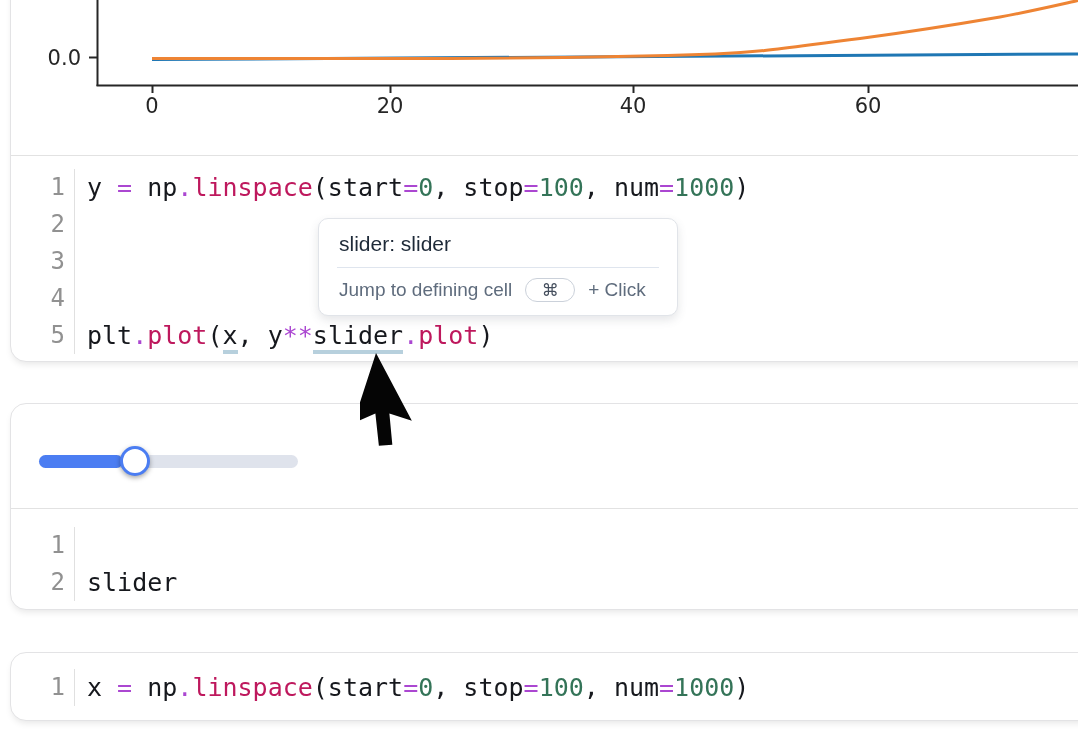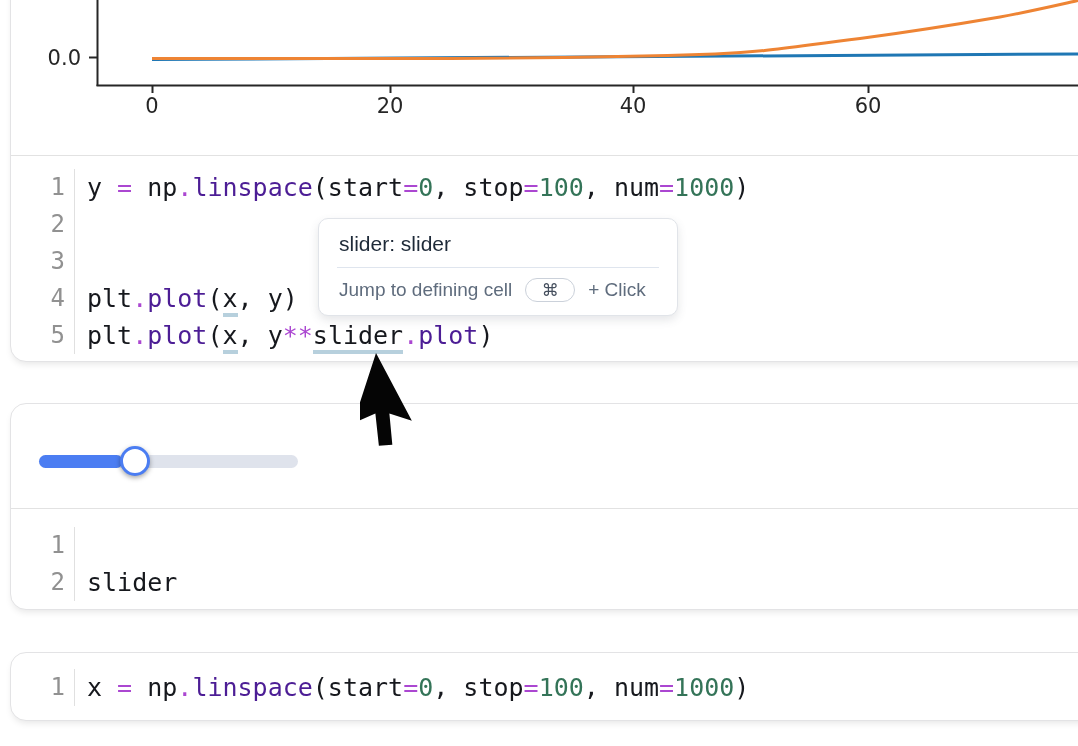--- a/index.html
+++ b/index.html
@@ -13,21 +13,21 @@
   .cell-output { position:relative; }
   .code-area { border-top:1px solid #e2e2e2; }
   .code-row { display:flex; height:37px; line-height:37px; white-space:pre;
               font-family:"DejaVu Sans Mono", monospace; font-size:25px; }
   .ln { width:64px; flex:0 0 64px; text-align:right; padding-right:9px;
         border-right:1px solid #e0e0e0; color:#919191; font-size:24px; }
   .code-text { padding-left:12px; color:#16181d; }
 
   .tk-p { color:#16181d; }
   .tk-o { color:#ab47d1; }
-  .tk-f { color:#4c1d95; }
+  .tk-f { color:#be185d; }
   .tk-n { color:#347458; }
   .tk-pu { color:#16181d; border-bottom:4px solid #b7d0dd; }
 
   
   #cell-plot  { top:-40px; height:402px; }
   #cell-plot .cell-output { height:194px; }
   #cell-plot .code-area { padding:13px 0 9px 0; }
 
   #cell-slider { top:403px; height:207px; }
   #cell-slider .cell-output { height:104px; }
@@ -77,21 +77,20 @@
     <div class="code-row">
       <span class="ln">2</span>
       <span class="code-text"></span>
     </div>
     <div class="code-row">
       <span class="ln">3</span>
       <span class="code-text"></span>
     </div>
     <div class="code-row">
       <span class="ln">4</span>
-      <span class="code-text"><span class="tk-p">plt</span><span class="tk-o">.</span><span class="tk-f">plot</span><span class="tk-p">(</span><span class="tk-pu">x</span><span class="tk-p">, y)</span></span>
     </div>
     <div class="code-row">
       <span class="ln">5</span>
       <span class="code-text"><span class="tk-p">plt</span><span class="tk-o">.</span><span class="tk-f">plot</span><span class="tk-p">(</span><span class="tk-pu">x</span><span class="tk-p">, y</span><span class="tk-o">**</span><span class="tk-pu">slider</span><span class="tk-o">.</span><span class="tk-f">plot</span><span class="tk-p">)</span></span>
     </div>
   </div>
 </section>
 
 <svg id="plot-svg" width="1078" height="158" viewBox="0 0 1078 158">
 

